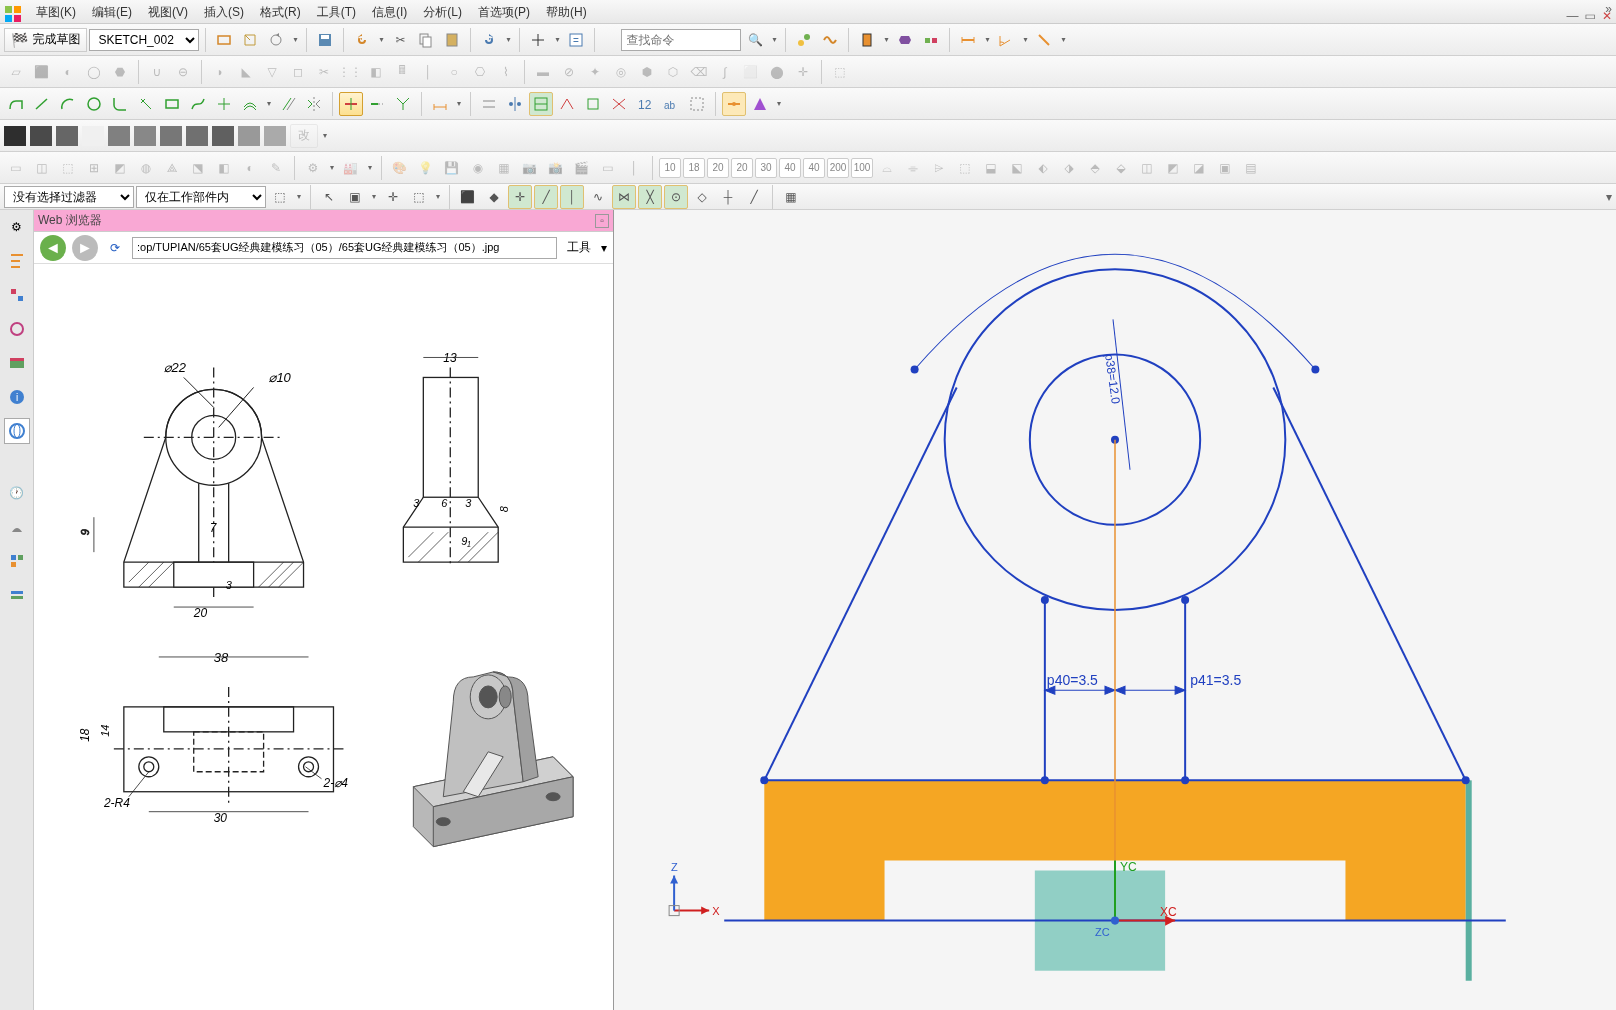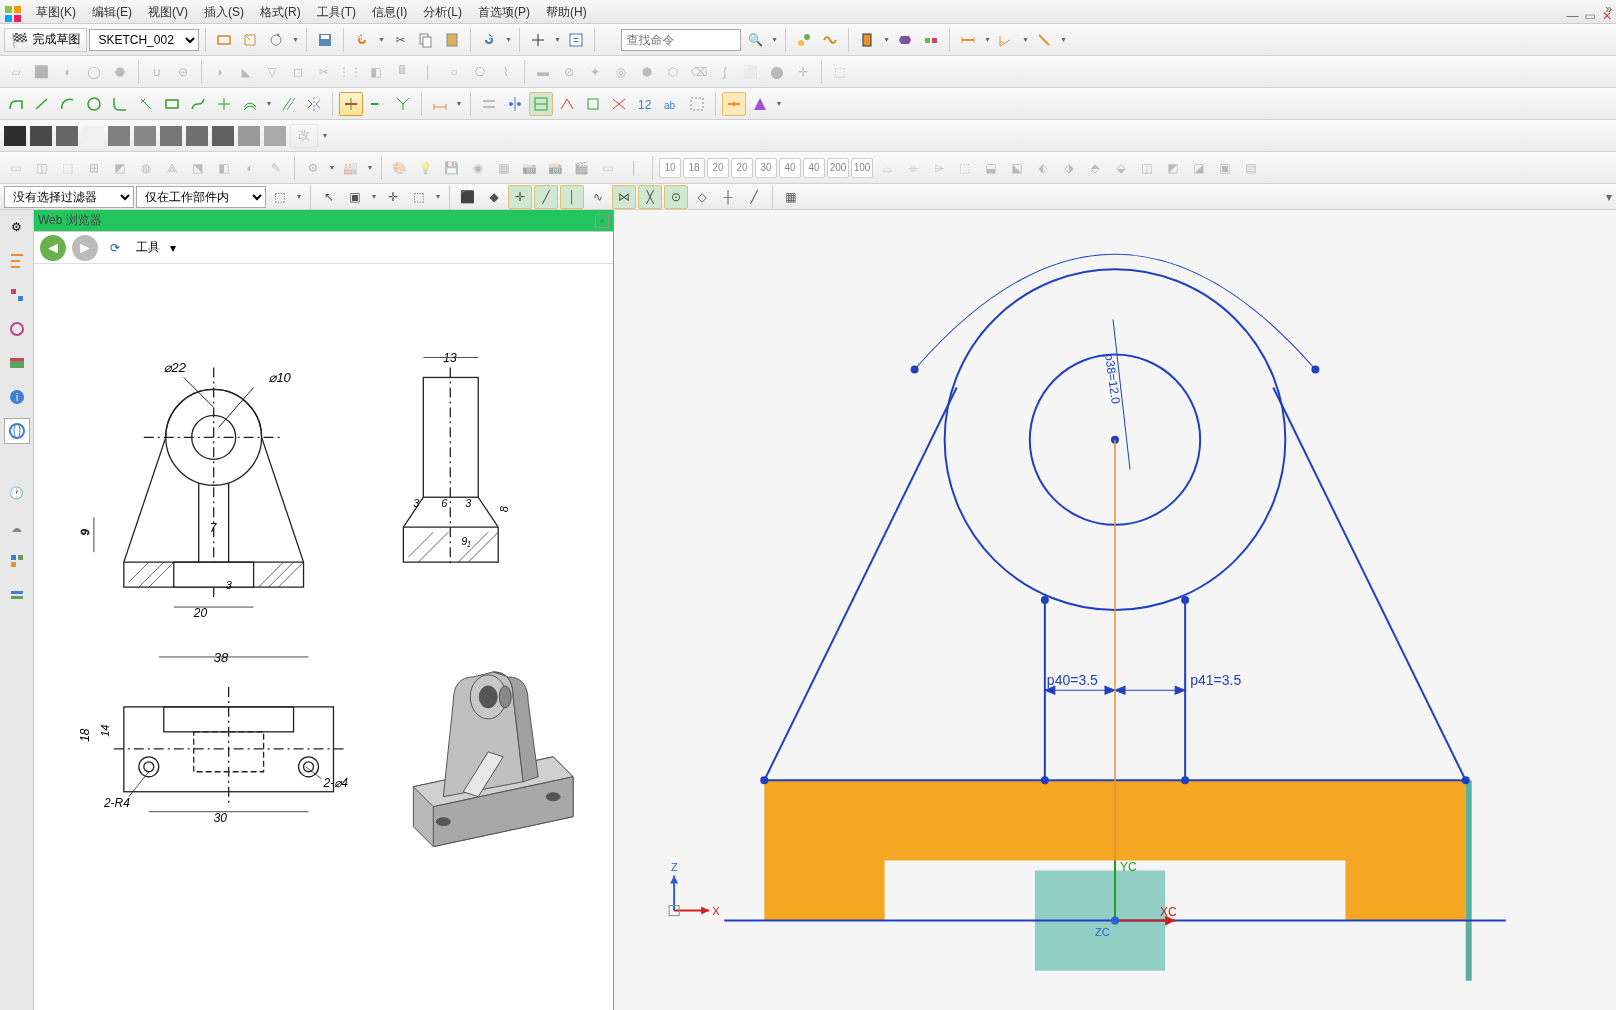--- a/index.html
+++ b/index.html
@@ -26,21 +26,21 @@
 .filter-select { width: 130px; }
 
 .gray-row .swatch { width: 22px; height: 20px; display: inline-block; margin-right: 2px; }
 
 
 .main { display: flex; height: calc(100% - 24px - 32px*5 - 26px); }
 .left-tabs { width: 34px; background: #e8e8e8; border-right: 1px solid #ccc; display: flex; flex-direction: column; align-items: center; padding-top: 4px; gap: 8px; }
 .left-tabs .tab { width: 26px; height: 26px; display: flex; align-items: center; justify-content: center; border: 1px solid transparent; cursor: pointer; }
 .left-tabs .tab.active { background: #fff; border-color: #aaa; }
 .browser-panel { width: 580px; background: #fff; border-right: 1px solid #999; display: flex; flex-direction: column; }
-.browser-header { height: 22px; display: flex; align-items: center; background: #22c55e; border-bottom: 1px solid #ccc; padding: 0 4px; font-size: 12px; color: #444; }
+.browser-header { height: 22px; display: flex; align-items: center; background: #f9a8d4; border-bottom: 1px solid #ccc; padding: 0 4px; font-size: 12px; color: #444; }
 .browser-header .close-panel { margin-left: auto; cursor: pointer; width:14px; height:14px; border:1px solid #999; display:flex; align-items:center; justify-content:center; font-size:10px;}
 .browser-nav { height: 32px; display: flex; align-items: center; padding: 0 6px; gap: 6px; border-bottom: 1px solid #ddd; }
 .browser-nav .navbtn { width: 26px; height: 26px; border-radius: 50%; display:flex; align-items:center; justify-content:center; font-size:16px; color:#fff; cursor:pointer; }
 .browser-nav .back { background: #6ab04c; }
 .browser-nav .fwd { background: #bbb; }
 .browser-nav .refresh { width:22px; height:22px; color:#2962c4; cursor:pointer; display:flex; align-items:center; justify-content:center;}
 .browser-nav input { flex: 1; height: 22px; border: 1px solid #aaa; padding: 0 4px; font-size: 11px; }
 .browser-content { flex: 1; background: #fff; position: relative; overflow: hidden; }
 .drawing-svg { width: 100%; height: 100%; }
 
@@ -569,20 +569,21 @@
 
   <div class="browser-panel">
     <div class="browser-header">
       <span>Web 浏览器</span>
       <span class="close-panel">▫</span>
     </div>
     <div class="browser-nav">
       <div class="navbtn back">◄</div>
       <div class="navbtn fwd">►</div>
       <div class="refresh">⟳</div>
+      <input value=":op/TUPIAN/65套UG经典建模练习（05）/65套UG经典建模练习（05）.jpg" style="">
       <span style="padding:0 4px;cursor:pointer;">工具</span>
       <span class="dropbtn">▾</span>
     </div>
     <div class="browser-content">
       <svg class="drawing-svg" viewBox="0 0 580 620">
 
         <g transform="translate(60,40)" stroke="#222" fill="none" stroke-width="1.3">
           <circle cx="120" cy="70" r="48"></circle>
           <circle cx="120" cy="70" r="22"></circle>
           <line x1="120" y1="0" x2="120" y2="230" stroke-dasharray="10 4 2 4"></line>

